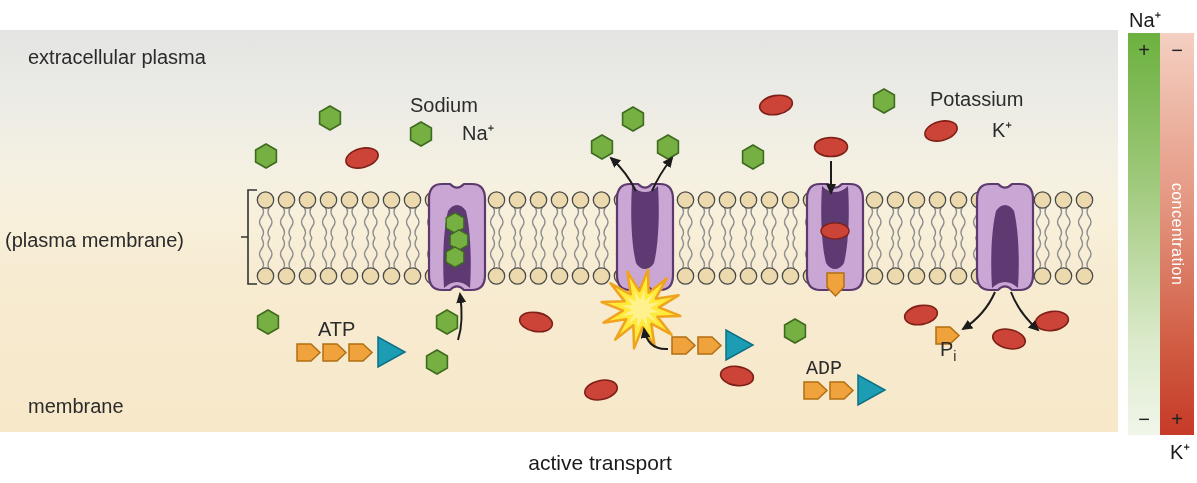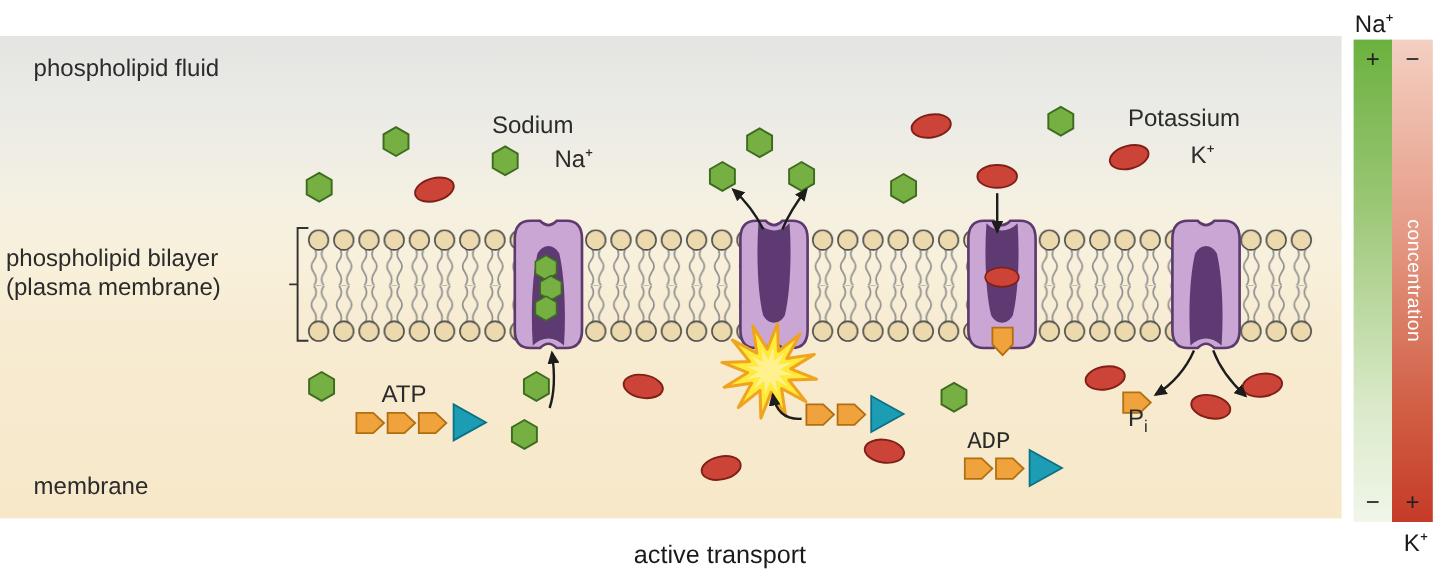--- a/index.html
+++ b/index.html
@@ -157,28 +157,27 @@
       <path d="M458,340 C463,325 462,308 460,294" marker-end="url(#ah)"></path>
       <path d="M636,191 C629,177 621,167 611,158" marker-end="url(#ah)"></path>
       <path d="M652,191 C658,177 665,167 672,158" marker-end="url(#ah)"></path>
       <path d="M831,161 L831,193" marker-end="url(#ah)"></path>
       <path d="M995,292 C988,308 977,320 963,329" marker-end="url(#ah)"></path>
       <path d="M1011,292 C1017,308 1027,320 1038,330" marker-end="url(#ah)"></path>
       <path d="M668,349 C652,350 646,340 644,329" marker-end="url(#ah)"></path>
     </g>
   </svg>
 
-  <div class="lbl" style="left:28px; top:46px;">phospholipid fluid</div>
-  <div class="lbl" style="left:5px; top:205px;">phospholipid bilayer</div>
+  <div class="lbl" style="left:28px; top:46px;">extracellular plasma</div>
   <div class="lbl" style="left:5px; top:229px;">(plasma membrane)</div>
   <div class="lbl" style="left:28px; top:395px;">membrane</div>
 
   <div class="lbl" style="left:410px; top:94px;">Sodium</div>
   <div class="lbl" style="left:462px; top:122px;">Na⁺</div>
-  <div class="lbl" style="left:930px; top:88px;margin-left:10px;">Potassium</div>
+  <div class="lbl" style="left:930px; top:88px;">Potassium</div>
   <div class="lbl" style="left:992px; top:119px;">K⁺</div>
 
   <div class="lbl" style="left:318px; top:318px;">ATP</div>
   <div class="lbl" style="left:806px; top:358px;font-family:Liberation Mono, monospace;">ADP</div>
   <div class="lbl" style="left:940px; top:338px;"><span>P</span><sub>i</sub></div>
 
   <div class="caption">active transport</div>
 
   <div class="grad-wrap">
     <div class="grad-ion-top">Na⁺</div>

